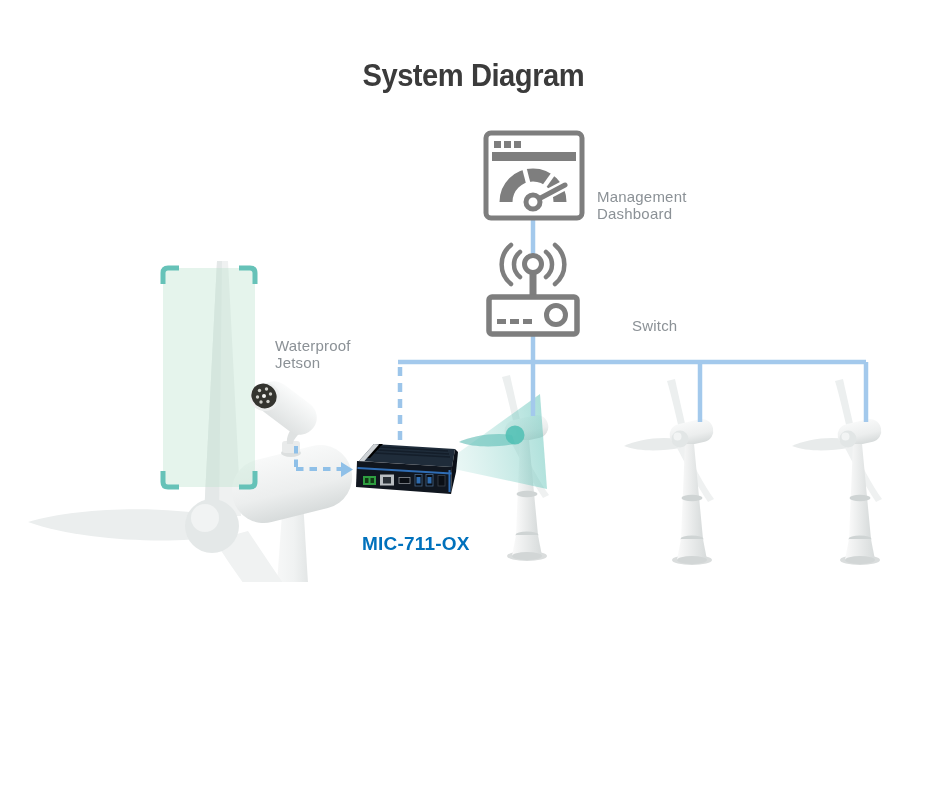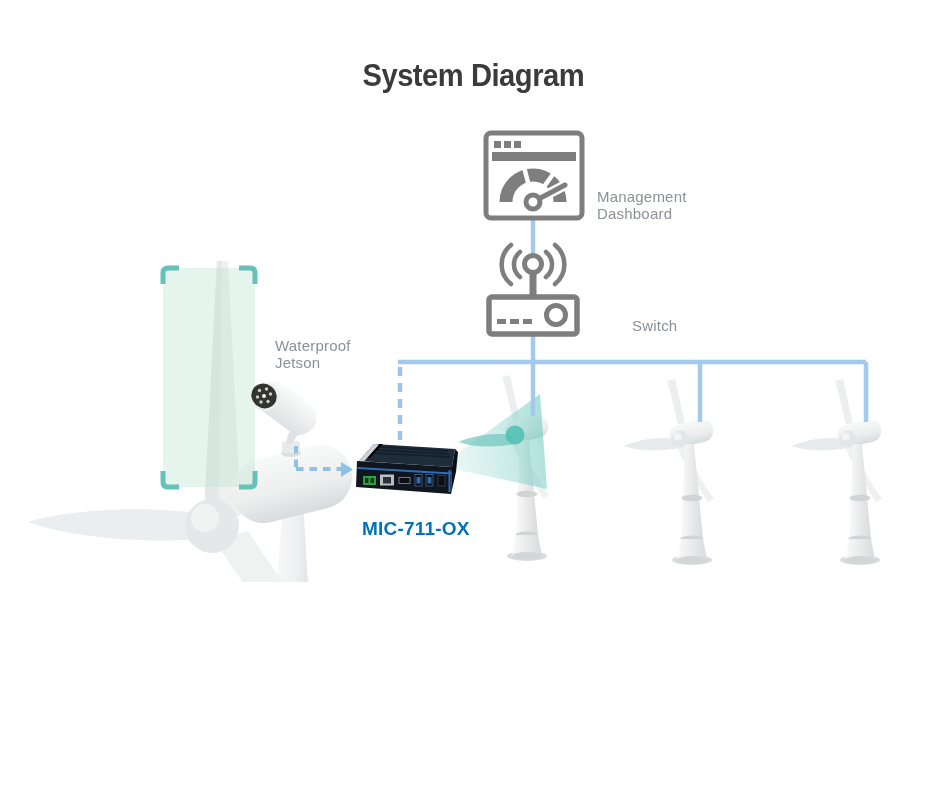--- a/index.html
+++ b/index.html
@@ -11,21 +11,21 @@
   .label {
     position:absolute; font-size:15px; line-height:16.5px; color:#8b9196;
     white-space:pre-line; letter-spacing:.2px;
   }
   #page-title {
     position:absolute; left:0; top:58px; width:948px; text-align:center;
     font-size:31px; font-weight:bold; color:#3b3b3b; letter-spacing:-.5px;
     transform:scaleX(.94); transform-origin:463px 0;
   }
   #device-name {
-    position:absolute; left:362px; top:518px; font-size:19px; font-weight:bold;
+    position:absolute; left:362px; top:533px; font-size:19px; font-weight:bold;
     color:#0071bc; letter-spacing:.2px;text-align:right;
   }
   #device-desc { left:362px; top:536px; }
   #dashboard-label { left:597px; top:189px; }
   #switch-label { left:632px; top:318px; }
   #camera-label { left:275px; top:338px; }
 </style>
 </head>
 <body>
 

